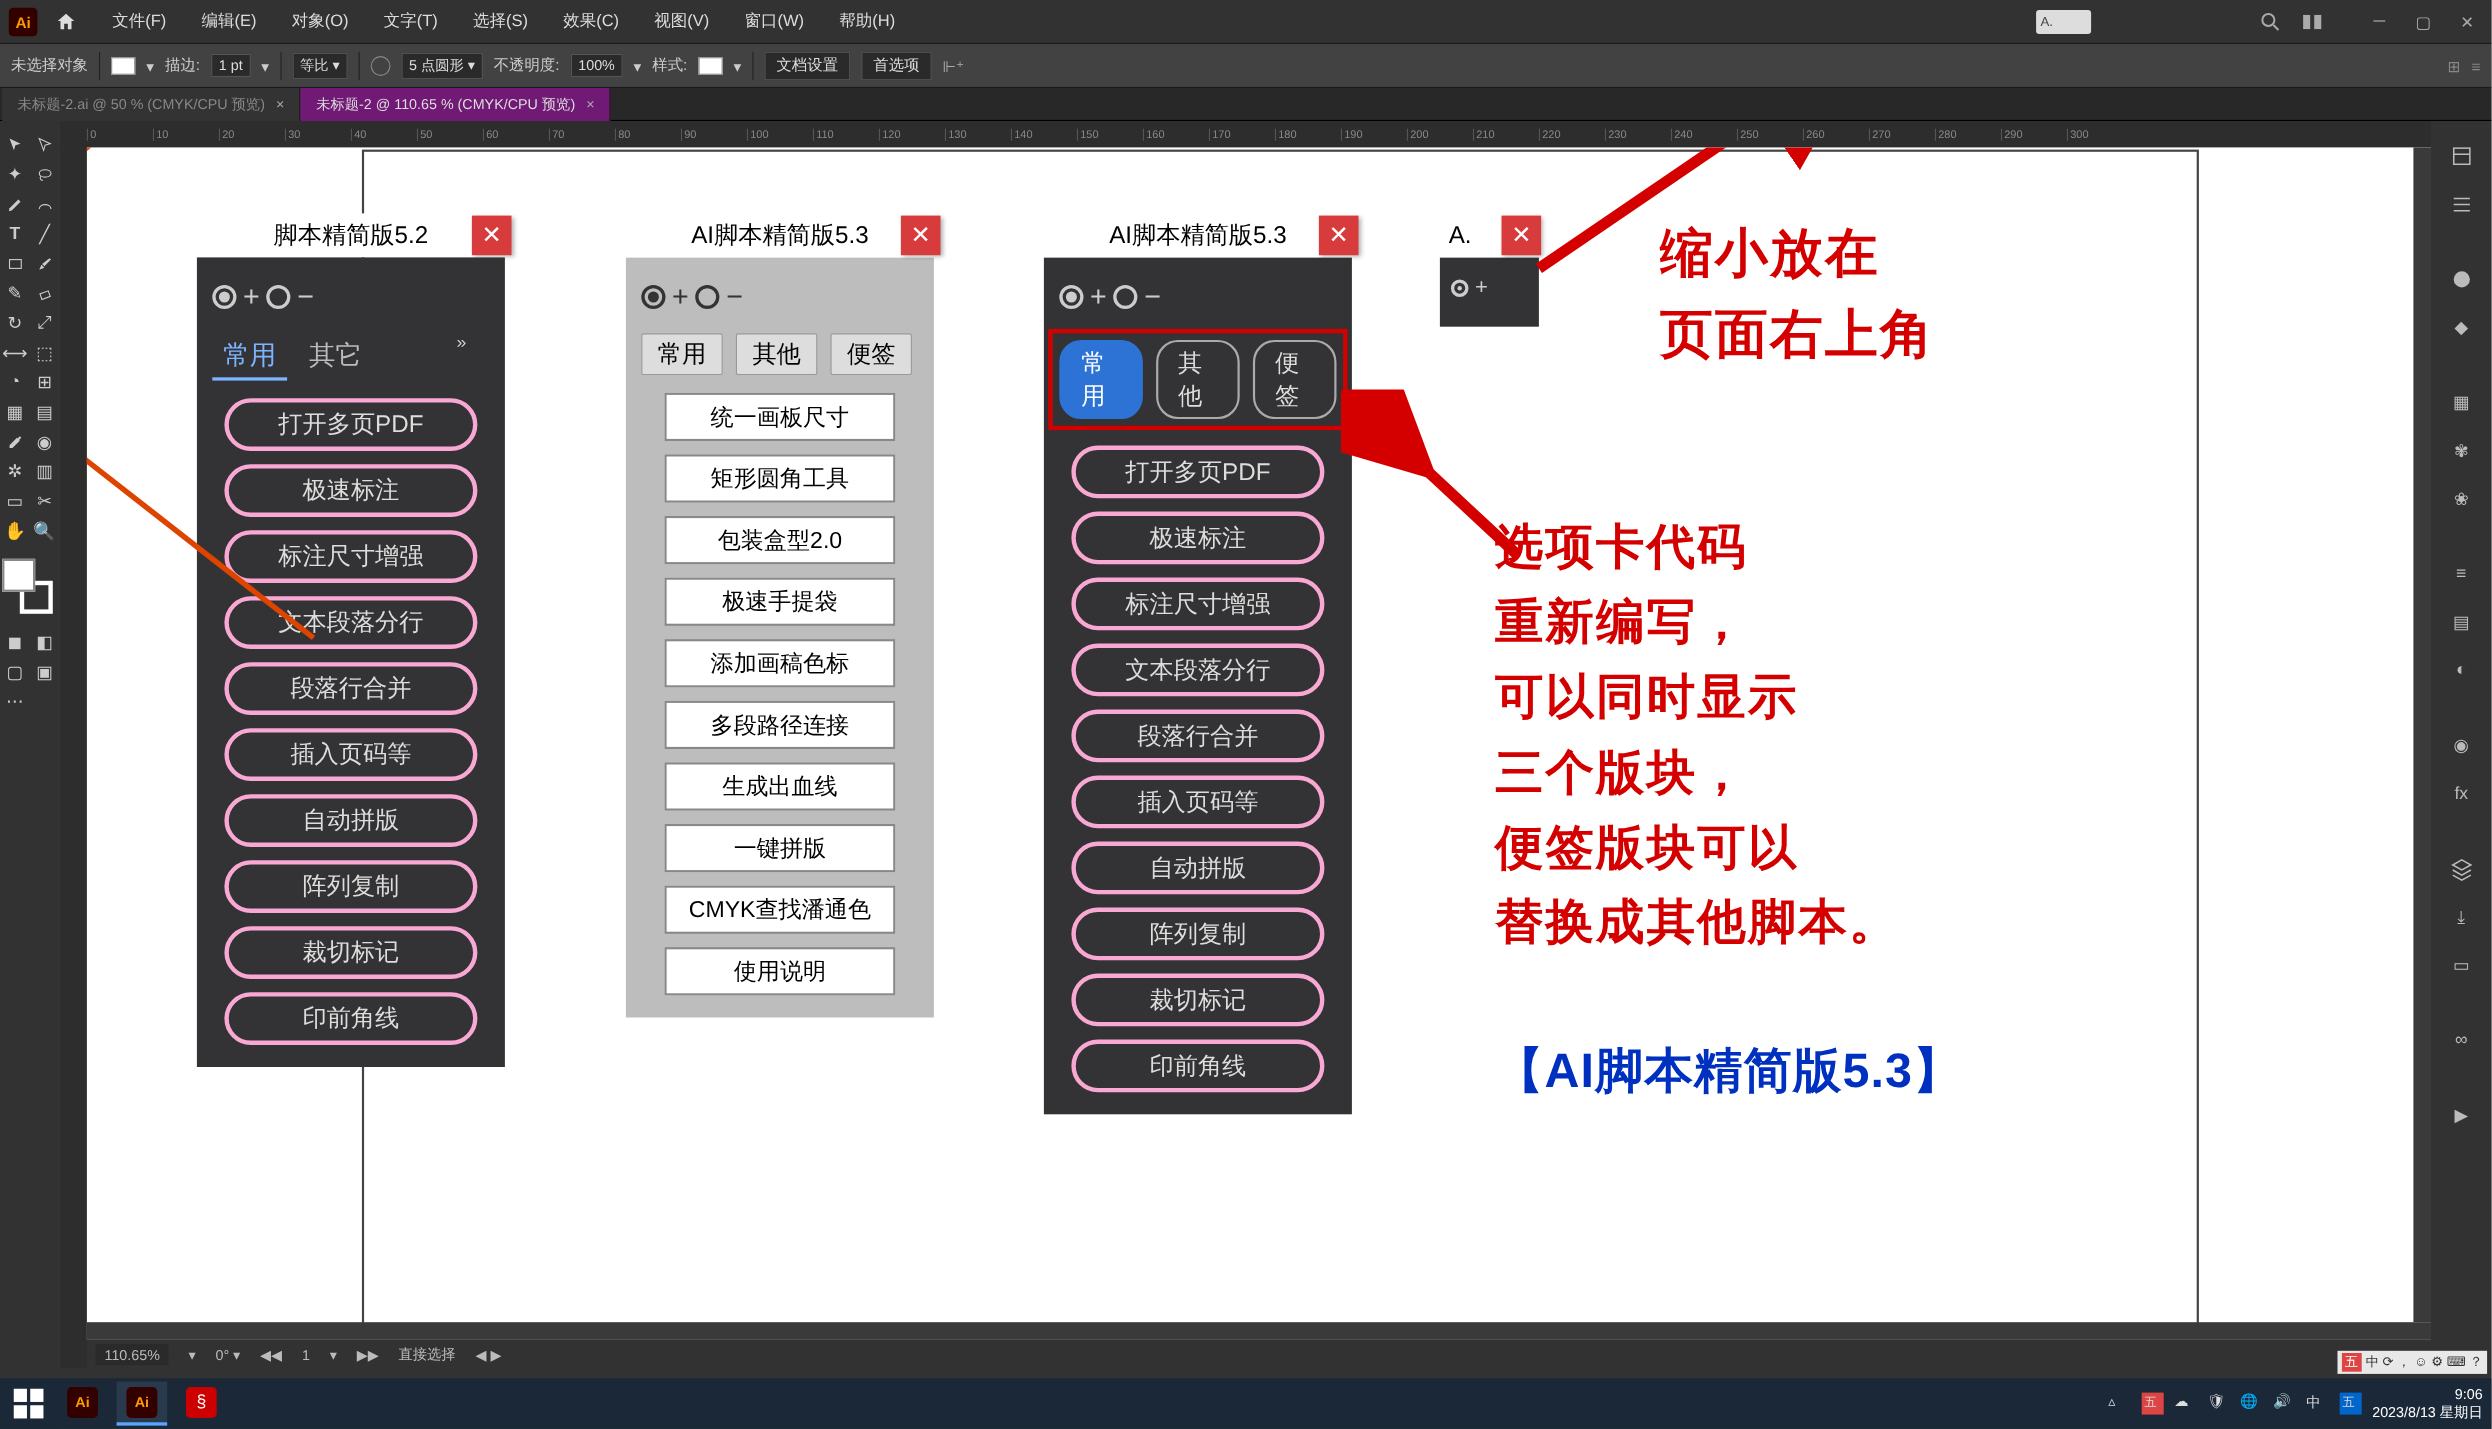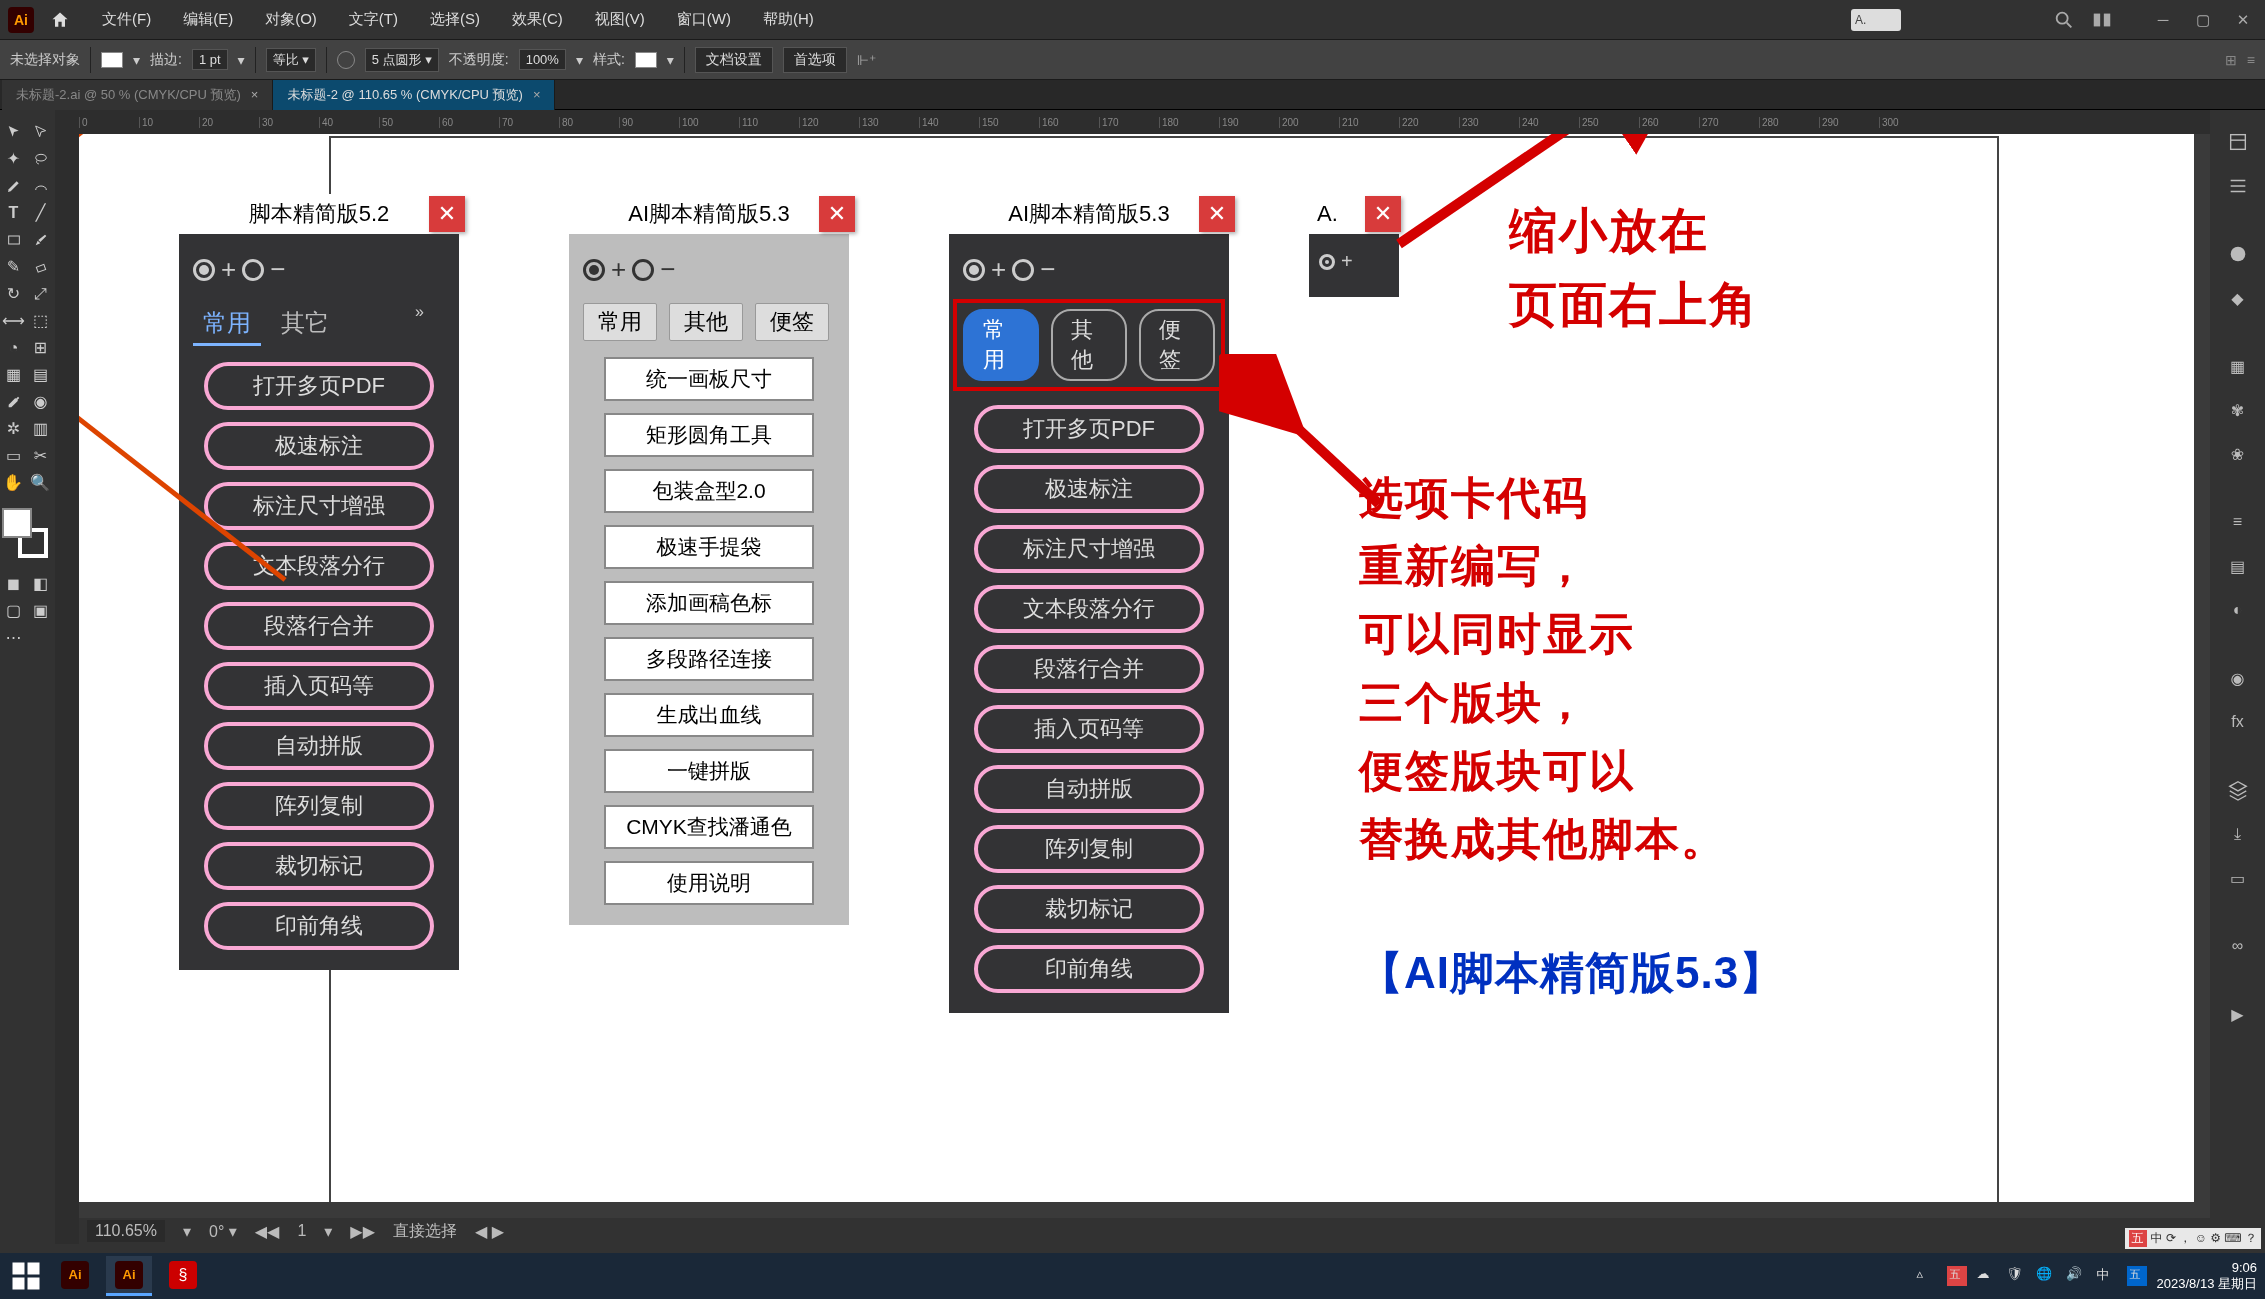--- a/index.html
+++ b/index.html
@@ -19,29 +19,29 @@
 
 .optbar{height:40px;background:#424242;display:flex;align-items:center;padding:0 10px;color:#ccc;font-size:14px;gap:10px;border-bottom:1px solid #1a1a1a;}
 .optbar .sel,.optbar .inp{background:#2a2a2a;border:1px solid #555;color:#ddd;padding:2px 6px;font-size:13px;}
 .optbar .swatch{width:22px;height:16px;background:#fff;border:1px solid #888;display:inline-block;}
 .optbar .sep{width:1px;height:26px;background:#222;}
 .optbar .btn{background:#2a2a2a;border:1px solid #555;padding:3px 10px;color:#ddd;cursor:pointer;}
 
 
 .doctabs{height:30px;background:#282828;display:flex;align-items:flex-start;padding-left:2px;border-bottom:1px solid #000;}
 .doctab{padding:6px 14px;color:#888;font-size:13px;background:#333;border-right:1px solid #1a1a1a;cursor:pointer;position:relative;}
-.doctab.active{color:#ddd;background:#0c4a6e;}
+.doctab.active{color:#ddd;background:#701a75;}
 .doctab .x{margin-left:10px;color:#aaa;}
 
 .workarea{position:absolute;top:110px;left:55px;right:55px;bottom:55px;}
 .ruler-h{height:24px;background:#2d2d2d;color:#888;font-size:10px;display:flex;align-items:center;overflow:hidden;white-space:nowrap;padding-left:24px;}
 .ruler-h span{display:inline-block;width:60px;text-align:left;border-left:1px solid #555;padding-left:2px;}
 .ruler-v{position:absolute;left:0;top:24px;bottom:0;width:24px;background:#2d2d2d;}
 .canvas{position:absolute;top:24px;left:24px;right:0;bottom:26px;background:#fff;overflow:hidden;}
-.statusb{position:absolute;bottom:0;left:24px;right:0;height:26px;background:#323232;color:#bbb;font-size:16px;display:flex;align-items:center;gap:18px;padding:0 8px;}
+.statusb{position:absolute;bottom:0;left:24px;right:0;height:26px;background:#323232;color:#bbb;font-size:13px;display:flex;align-items:center;gap:18px;padding:0 8px;}
 .statusb .zoom{background:#2a2a2a;padding:2px 8px;}
 .scrollh{position:absolute;bottom:26px;left:24px;right:0;height:16px;background:#3a3a3a;}
 .scrollv{position:absolute;top:24px;right:0;bottom:42px;width:16px;background:#3a3a3a;}
 
 
 .ltb{position:absolute;top:110px;left:0;width:55px;bottom:0;background:#323232;padding-top:8px;}
 .ltb .row{display:flex;}
 .ltb .tool{width:27px;height:27px;display:flex;align-items:center;justify-content:center;color:#ccc;cursor:pointer;position:relative;}
 .ltb .tool svg{width:16px;height:16px;}
 .ltb .fillstroke{position:relative;width:50px;height:50px;margin:12px 2px;}

